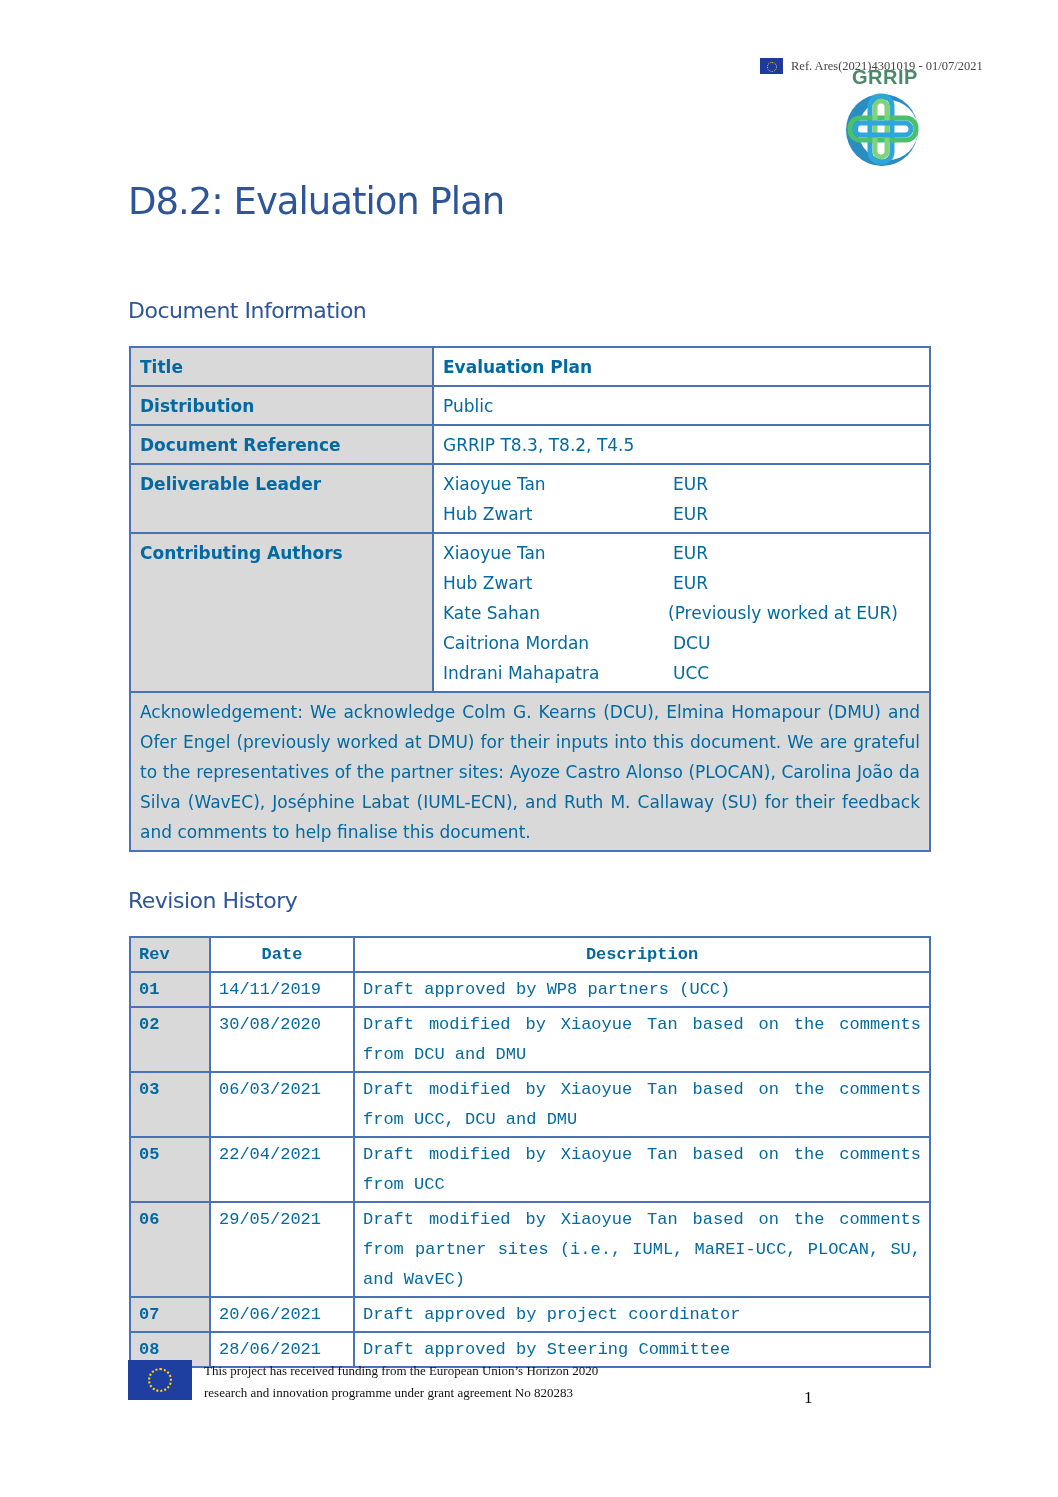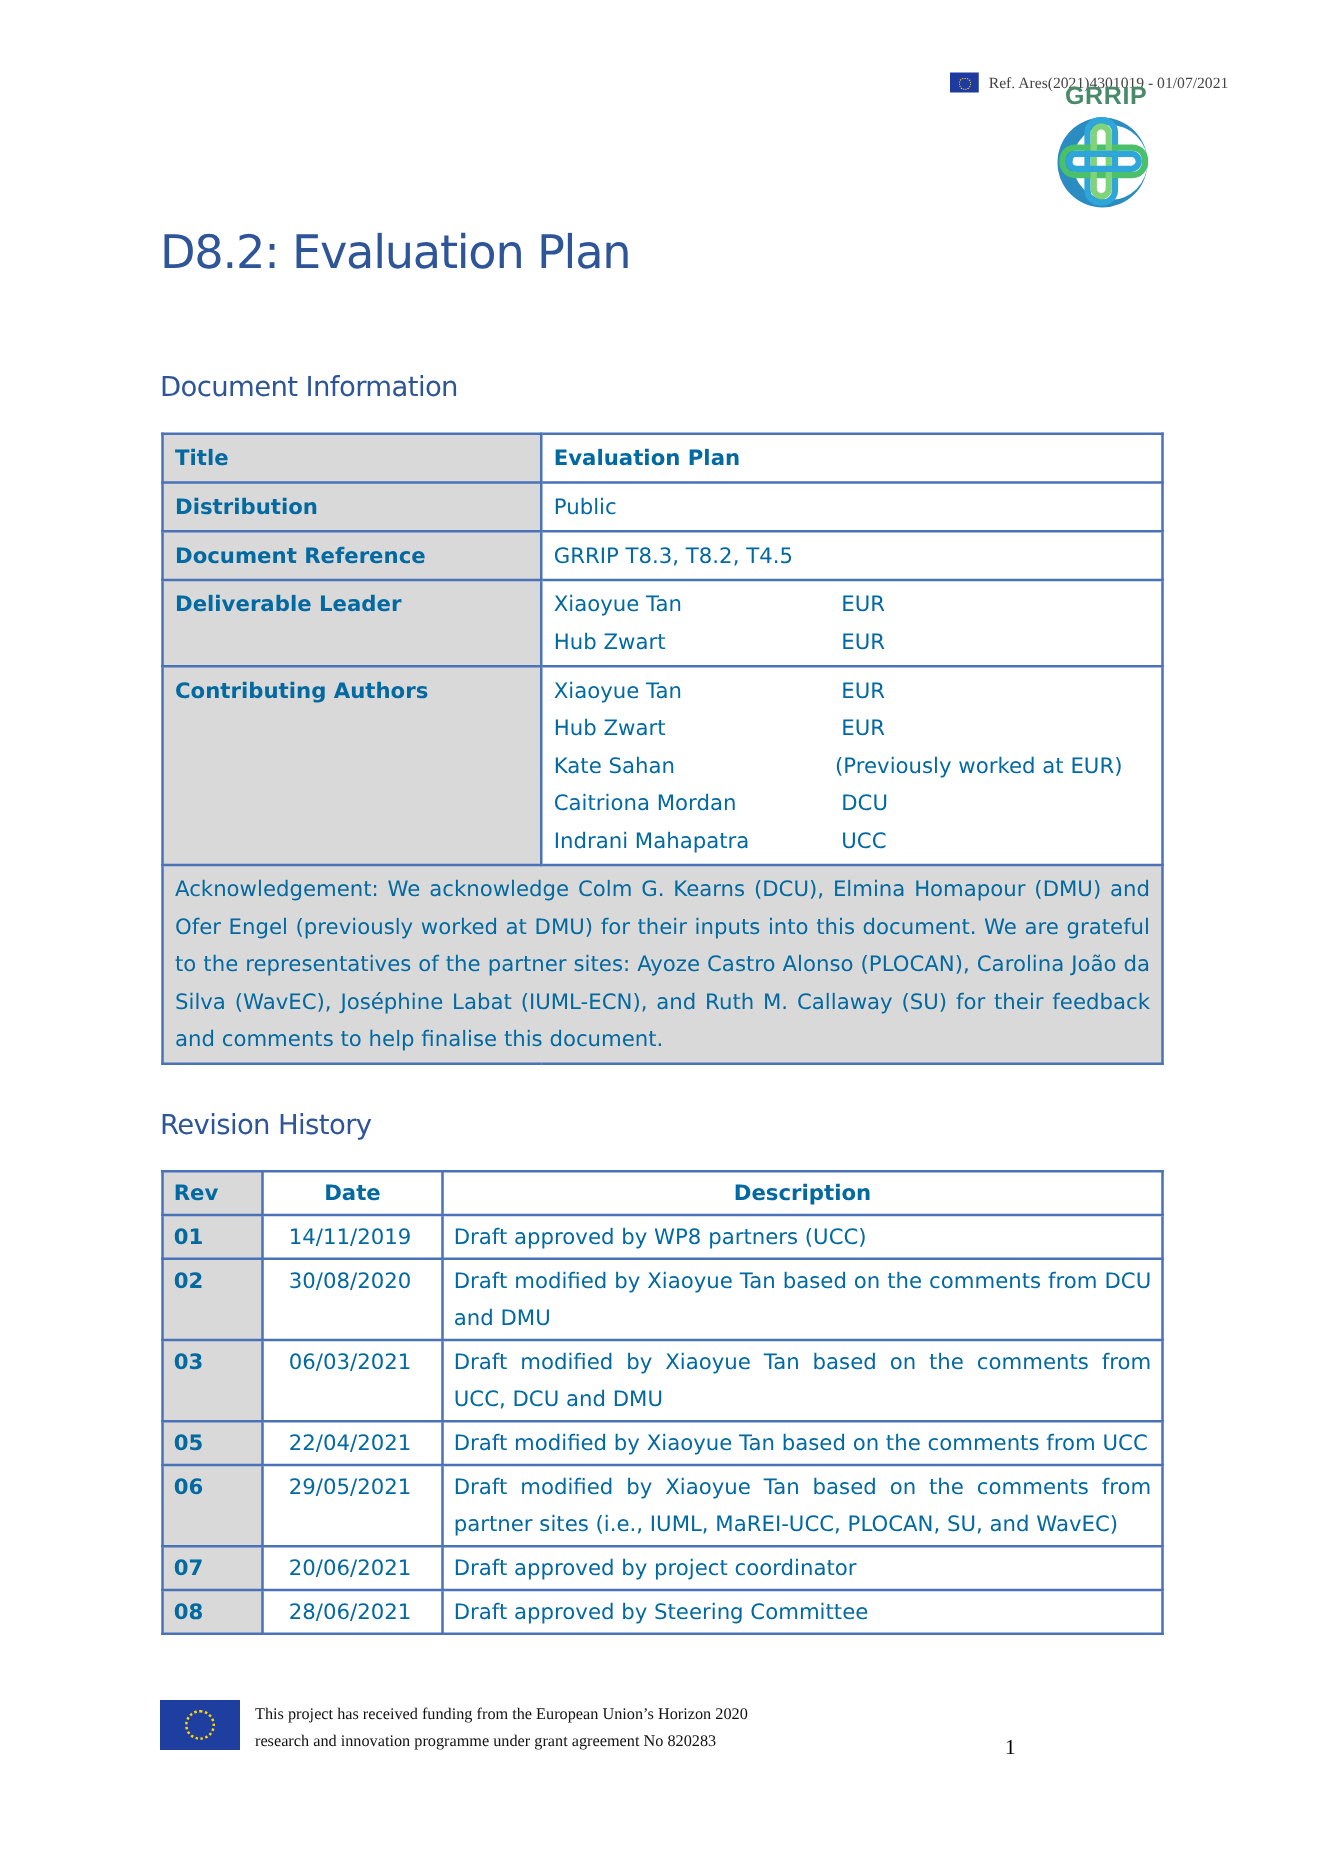--- a/index.html
+++ b/index.html
@@ -26,26 +26,26 @@
   .info { left: 129px; top: 346px; width: 802px; }
   .info td { padding: 4px 9px 3px 9px; line-height: 30px; }
   .info .lab { background: #d9d9d9; font-weight: bold; width: 283px; }
   .info .val { background: #fff; }
   .info .bold { font-weight: bold; }
   .pair { display: flex; }
   .pair .nm { width: 230px; }
   .pair .org.paren { margin-left: -5px; }
   .ack { background: #d9d9d9; text-align: justify; line-height: 30px; }
   .rev { left: 129px; top: 936px; width: 802px; }
-  .rev th, .rev td { padding: 2px 8px 1px 8px; line-height: 30px; }
+  .rev th, .rev td { padding: 2px 8px 1px 8px; line-height: 30px; font-family: Liberation Mono, monospace; }
   .rev th { font-weight: bold; background: #fff; text-align: center; }
   .rev th.c-rev { background: #d9d9d9; text-align: left; width: 62px; }
   .rev th.c-date { width: 126px; }
   .rev td.c-rev { background: #d9d9d9; font-weight: bold; }
-  .rev td.c-date { padding-left: 20px; }
+  .rev td.c-date { padding-left: 8px; }
   .rev td.c-desc { text-align: justify; margin-top: 31px; }
   .footer { position: absolute; left: 128px; top: 1360px; display: flex; align-items: flex-start; }
   .eu-flag { width: 64px; height: 40px; background: #1f3fa0; position: relative; }
   .eu-flag .ring { position: absolute; left: 20px; top: 8px; width: 24px; height: 24px; border-radius: 50%;
           border: 2px dotted #ffd400; box-sizing: border-box; }
   .foot-text { margin-left: 12px; font-family: "Liberation Serif", serif; font-size: 13px; line-height: 22px; color: #111; }
   .page-num { position: absolute; left: 804px; top: 1388px; font-family: "Liberation Serif", serif; font-size: 17px; }
 </style>
 </head>
 <body>

